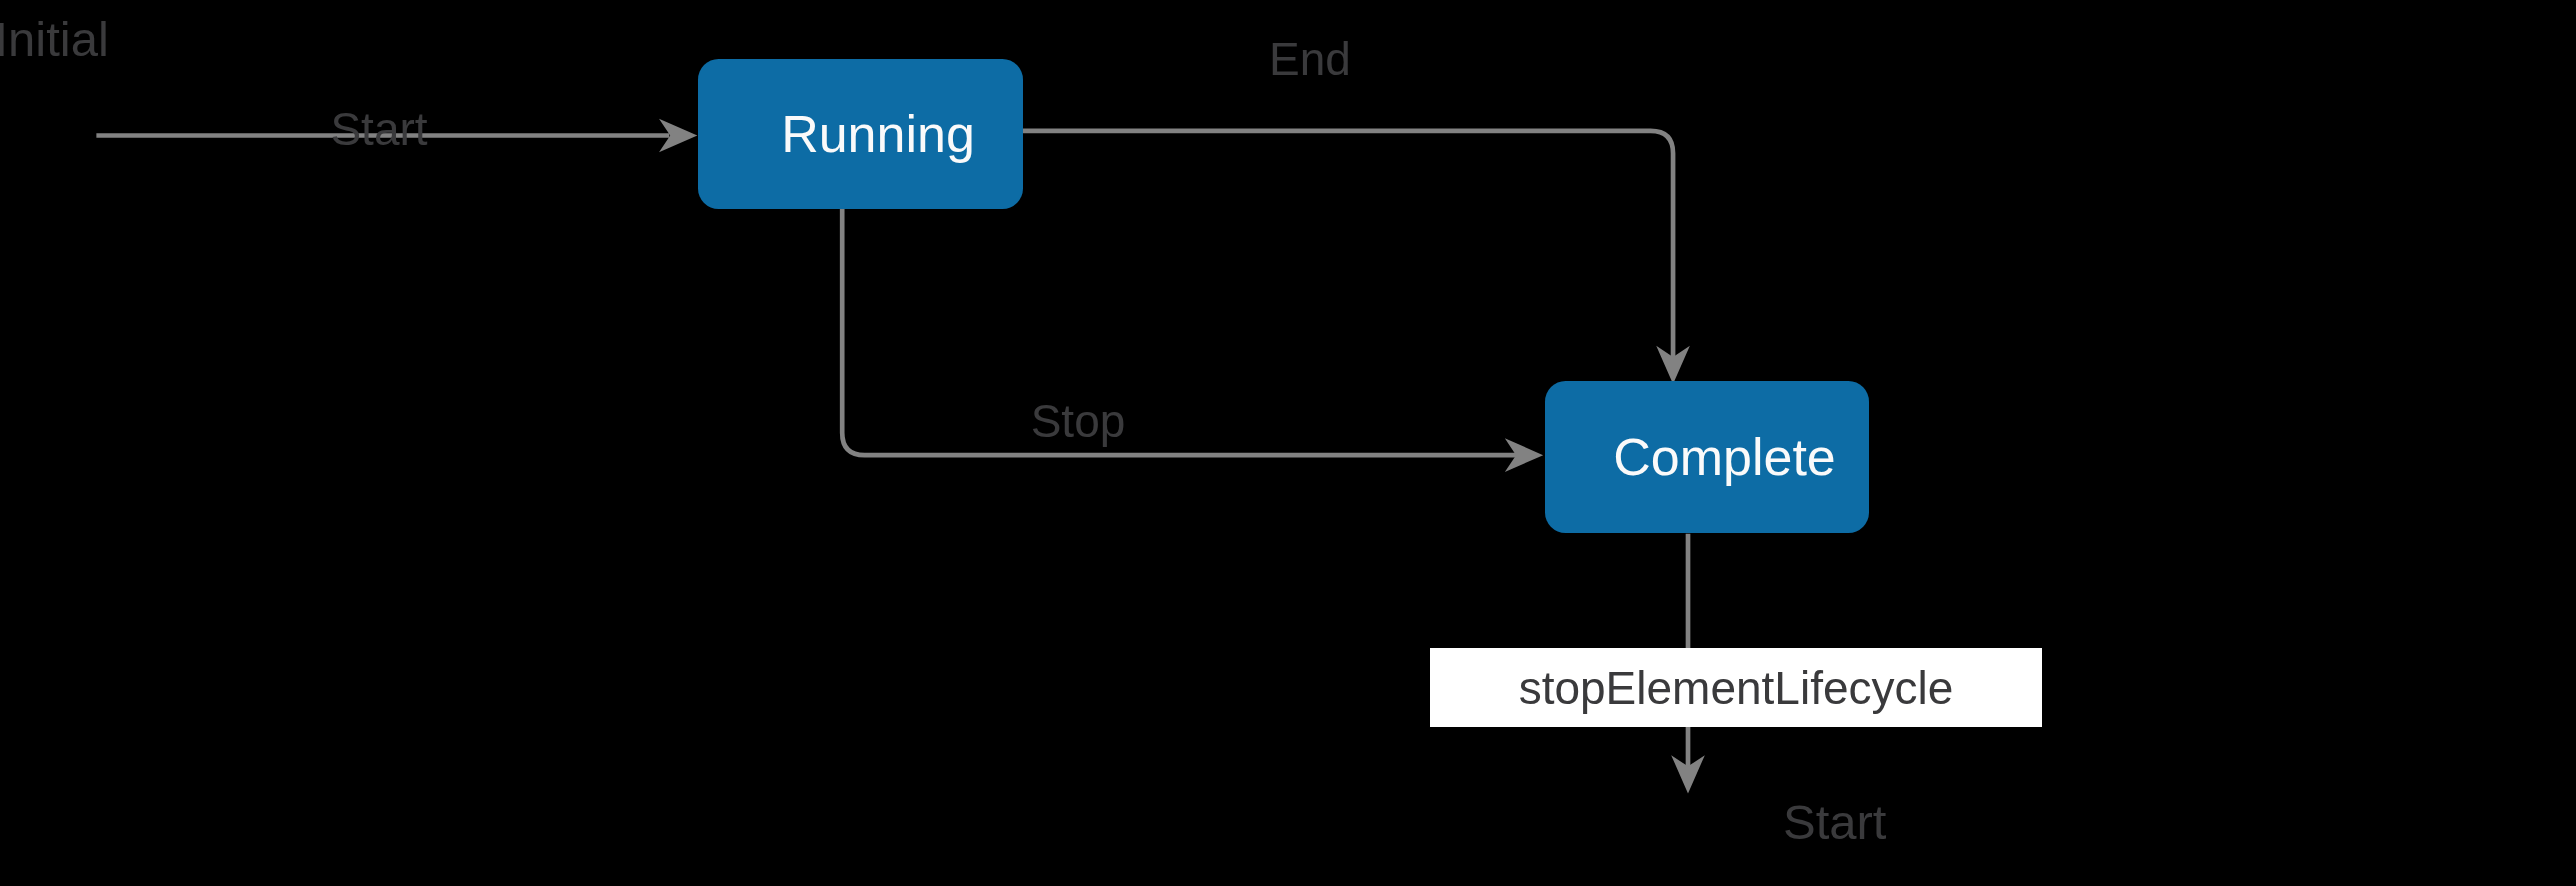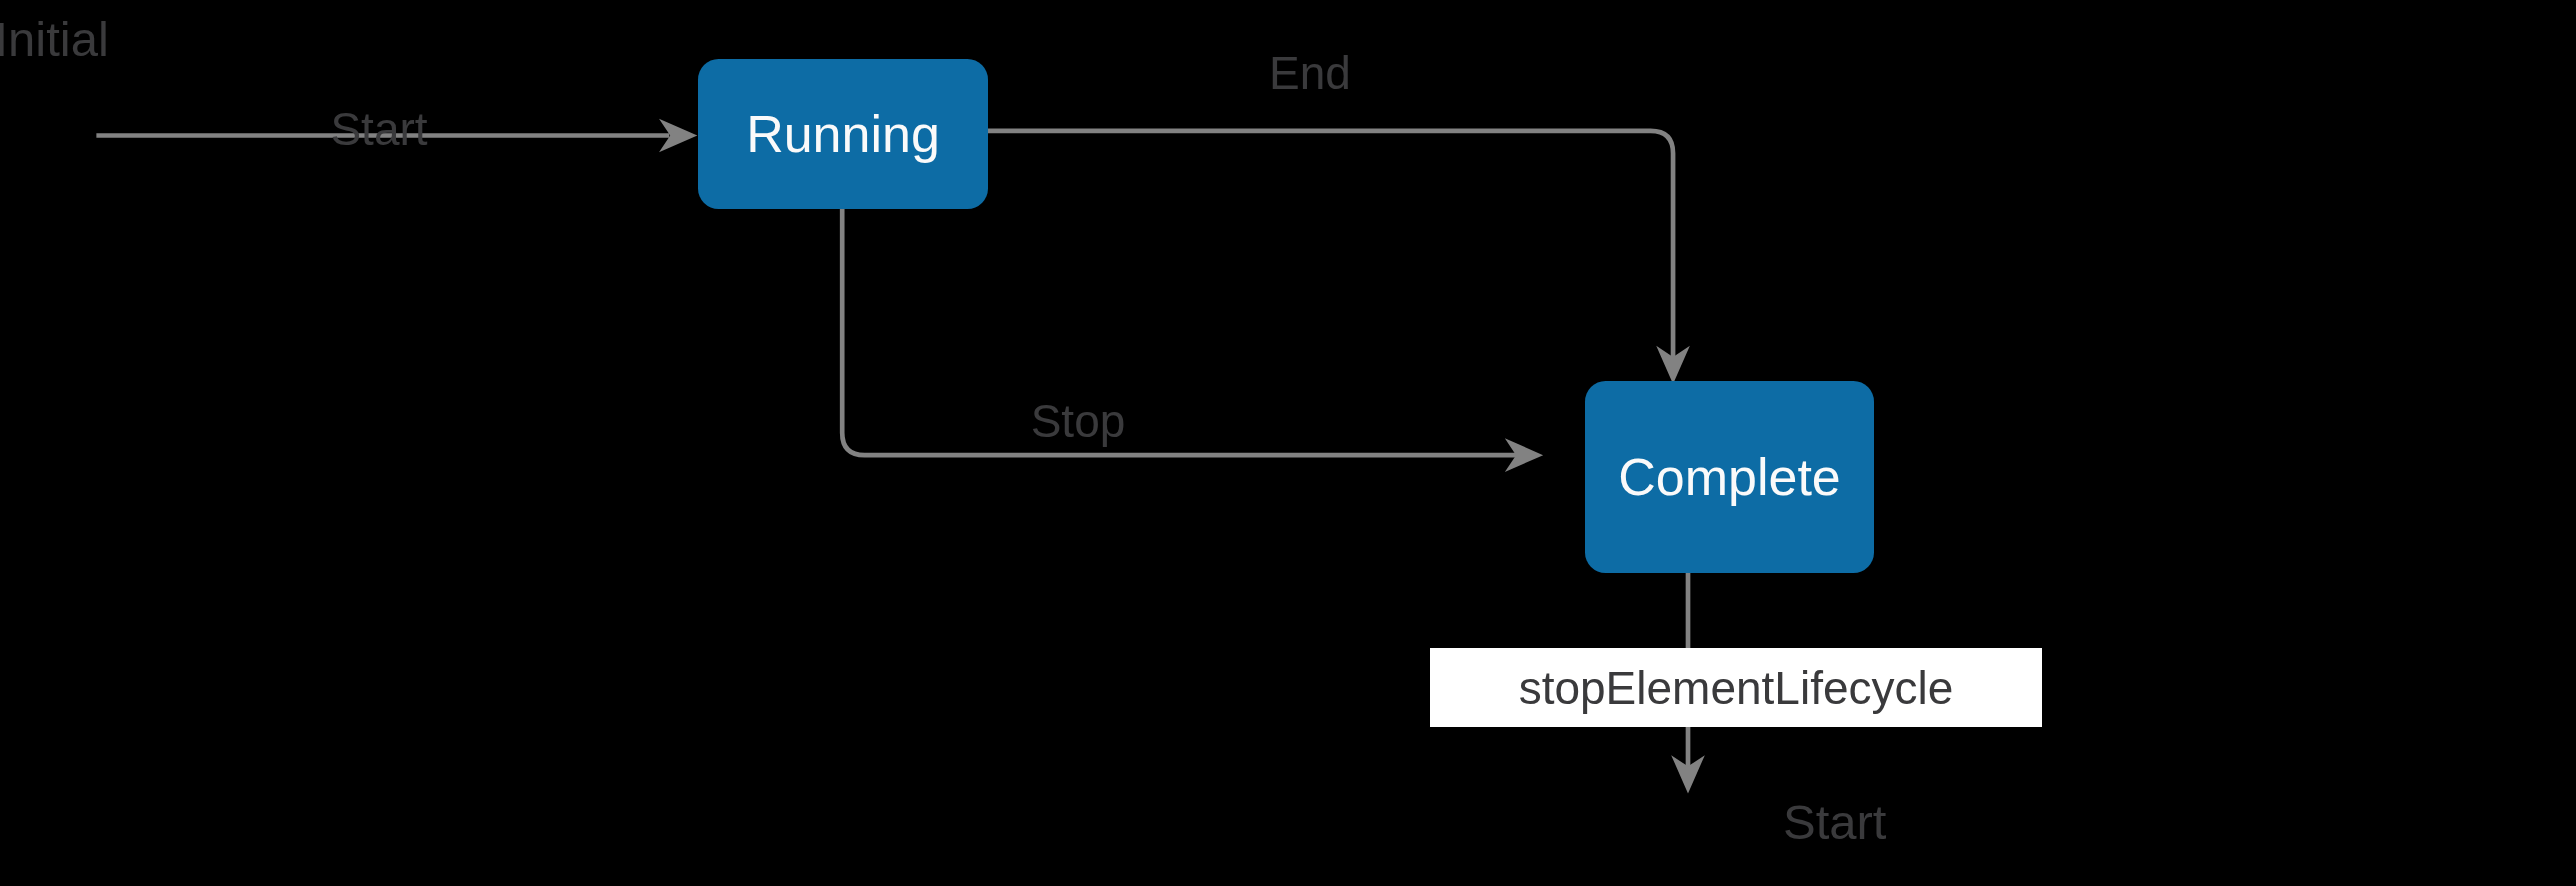--- a/index.html
+++ b/index.html
@@ -13,42 +13,43 @@
   }
   #edges{position:absolute;left:0;top:0;}
   .state-node{
     position:absolute;
     background:#0D6CA5;
     border-radius:20.6px;
     display:flex;align-items:center;justify-content:center;
     color:#FAFAFA;
     font-size:52px;
     line-height:1;
+    padding-left:35px;
   }
   .node-running{left:698px;top:59px;width:290px;height:150px;}
-  .node-complete{left:1545px;top:381px;width:289px;height:192px;margin-left:40px;}
+  .node-complete{left:1545px;top:381px;width:289px;height:152px;}
   .edge-label{
     position:absolute;
     color:#3A3A3C;
     font-size:46px;
     line-height:1;
     white-space:nowrap;
     transform:translateX(-50%);
   }
   .pseudo-label{
     position:absolute;
     color:#3A3A3C;
     font-size:49px;
     line-height:1;
     white-space:nowrap;
   }
   .label-initial{left:-5.6px;top:15px;}
   .label-start{left:379px;top:62px;margin-top:44px;}
   .label-start-effect{left:385px;top:157px;}
-  .label-end{left:1310px;top:50px;}
+  .label-end{left:1310px;top:36px;}
   .label-stop{left:1078px;top:398px;}
   .label-stop-guard{left:1146px;top:465px;}
   .label-final{left:1783px;top:798px;}
   .effect-box{
     position:absolute;
     left:1430px;top:648px;width:612px;height:79px;
     background:#FFFFFF;
     display:flex;align-items:center;justify-content:center;
     color:#3A3A3C;
     font-size:46px;

